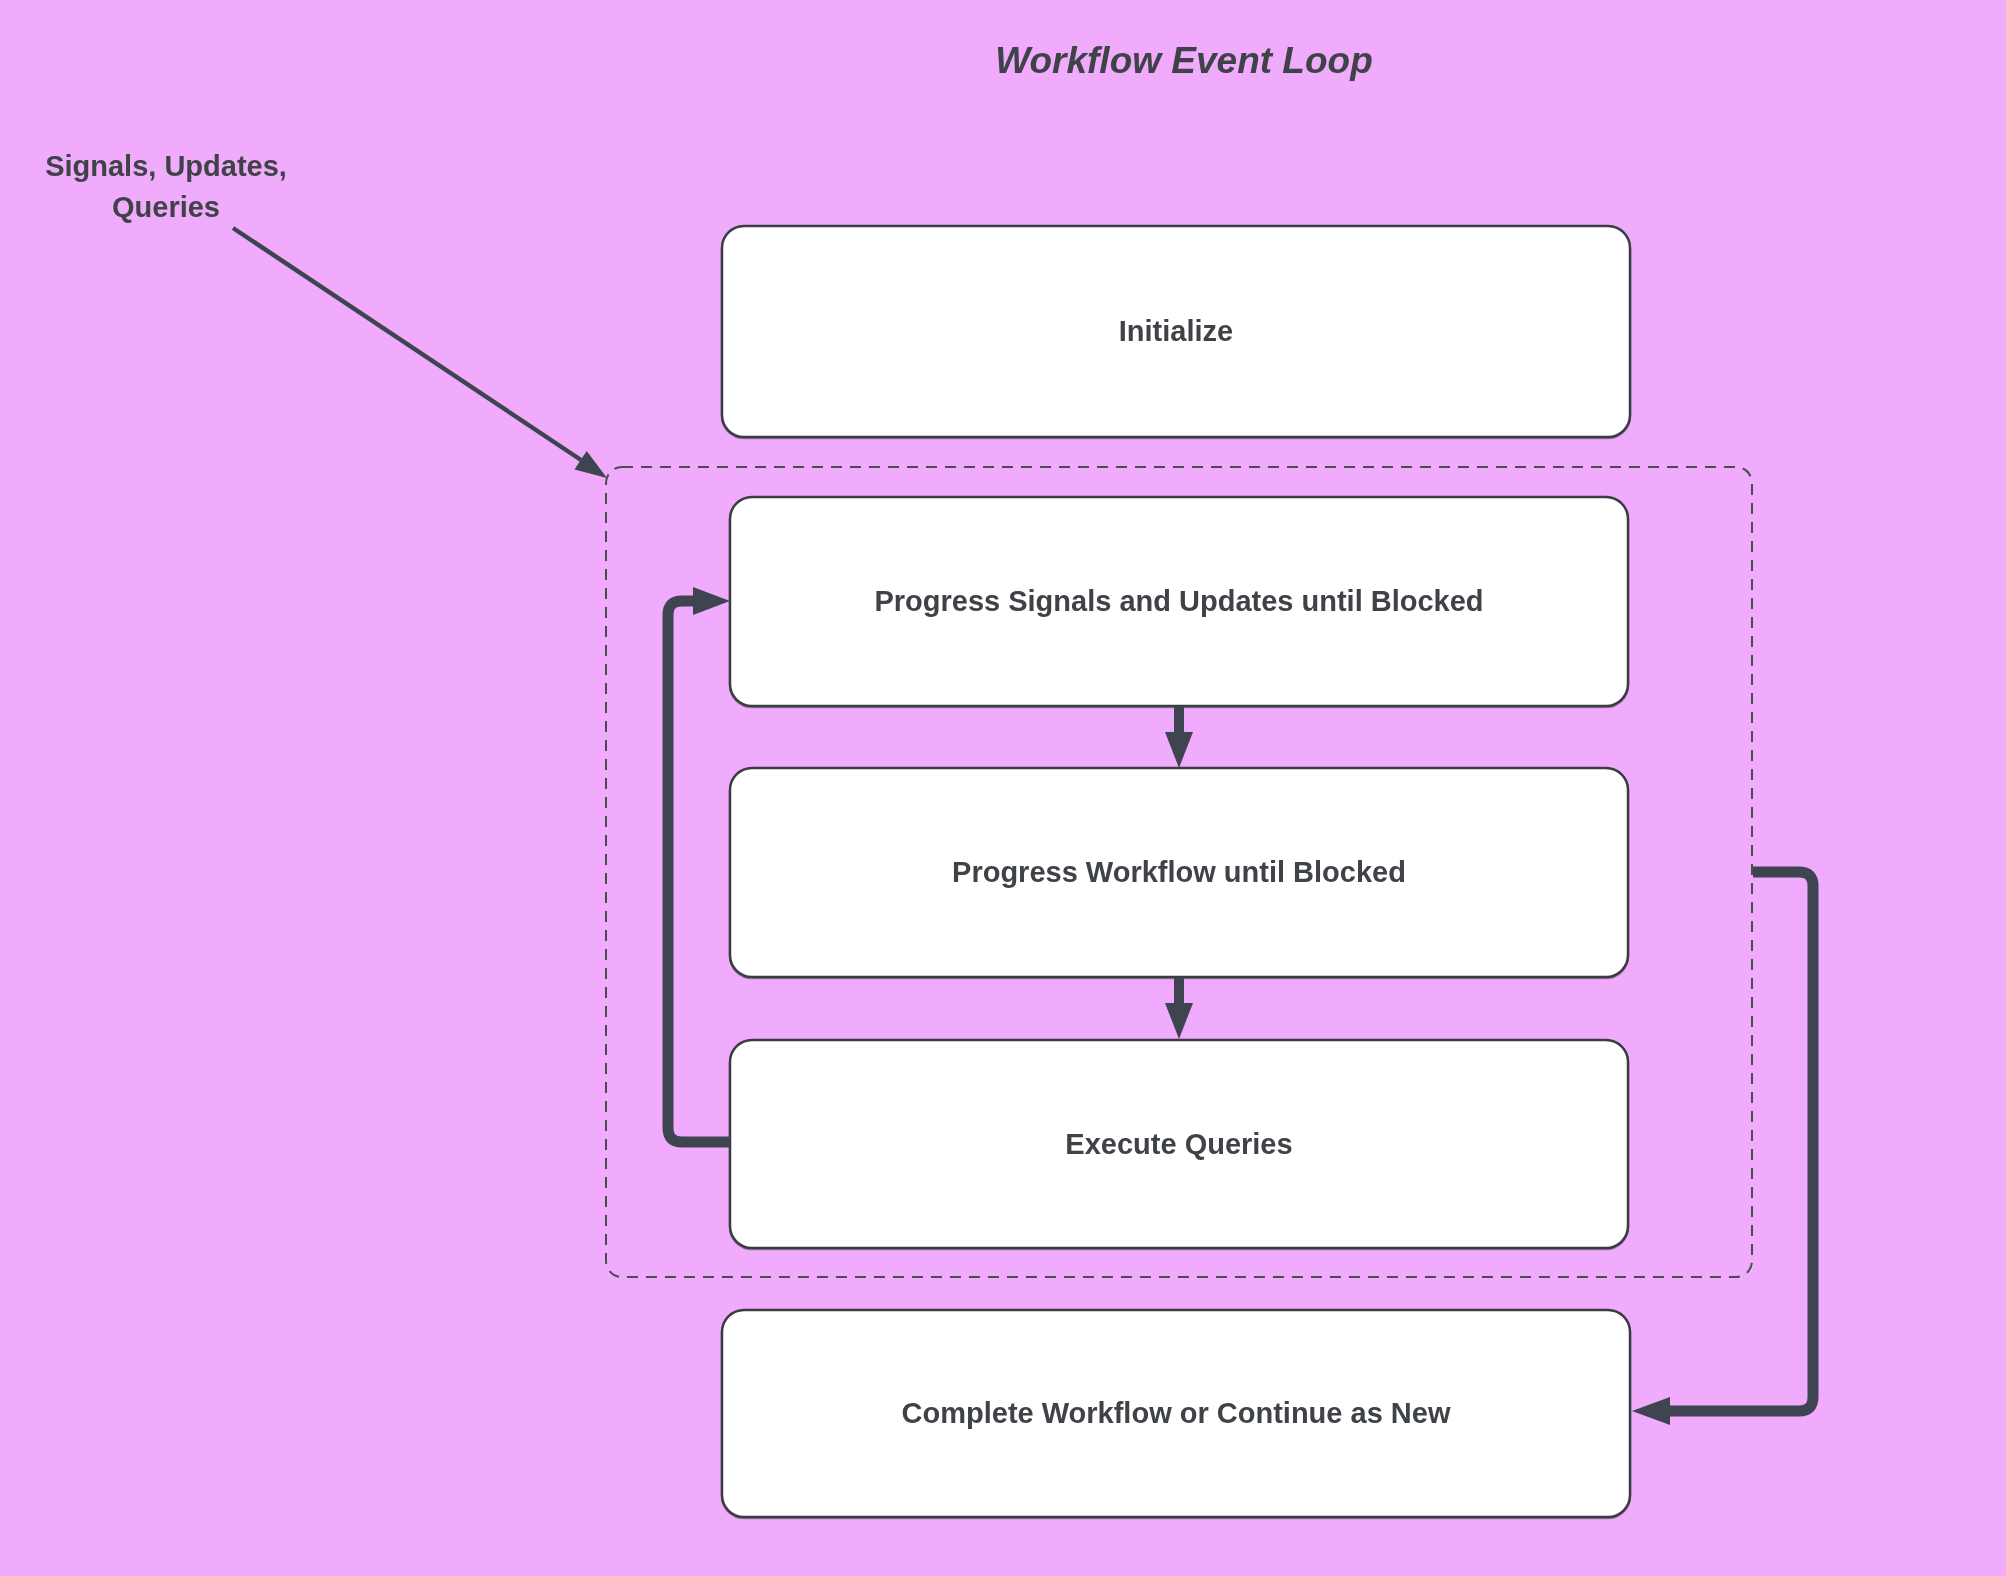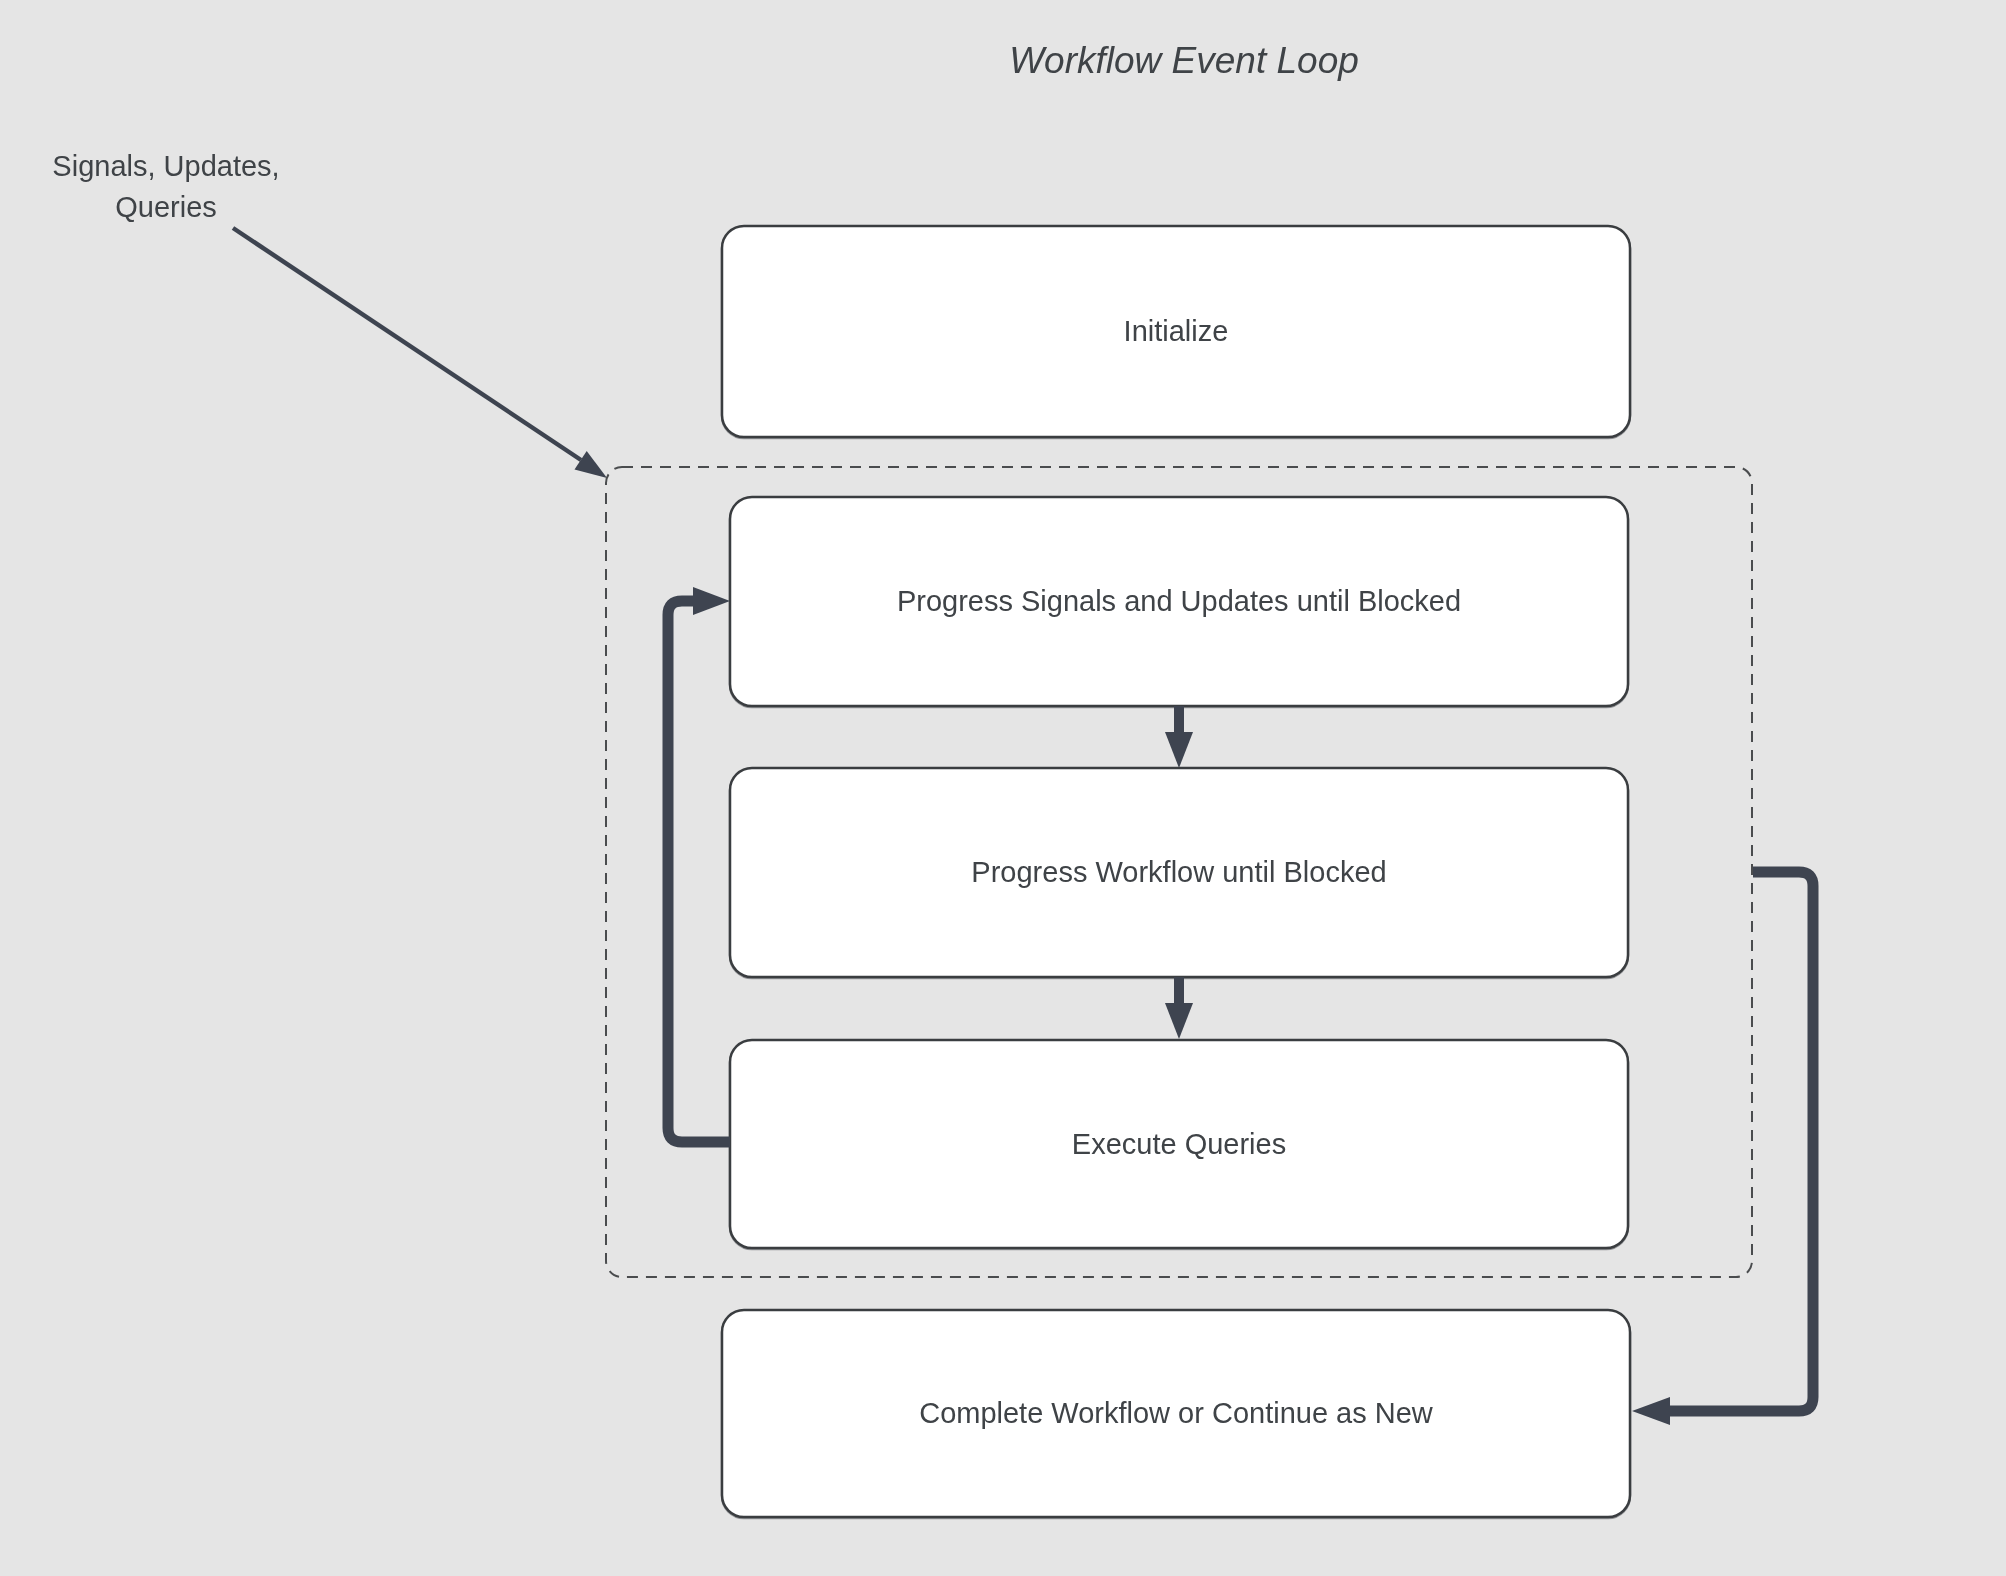--- a/index.html
+++ b/index.html
@@ -4,22 +4,23 @@
 <style>
   html, body {
     margin: 0;
     padding: 0;
     background: #ffffff;
   }
   .canvas {
     position: relative;
     width: 2006px;
     height: 1576px;
-    background: #e5e5e5;
+    background: #f0abfc;
     font-family: "Liberation Sans", "DejaVu Sans", sans-serif;
+    font-weight: bold;
   }
   svg { display: block; }
 
   .diagram-title {
     font-family: "Liberation Sans", "DejaVu Sans", sans-serif;
     font-size: 37px;
     font-style: italic;
     fill: #3f4347;
     text-anchor: middle;
   }

